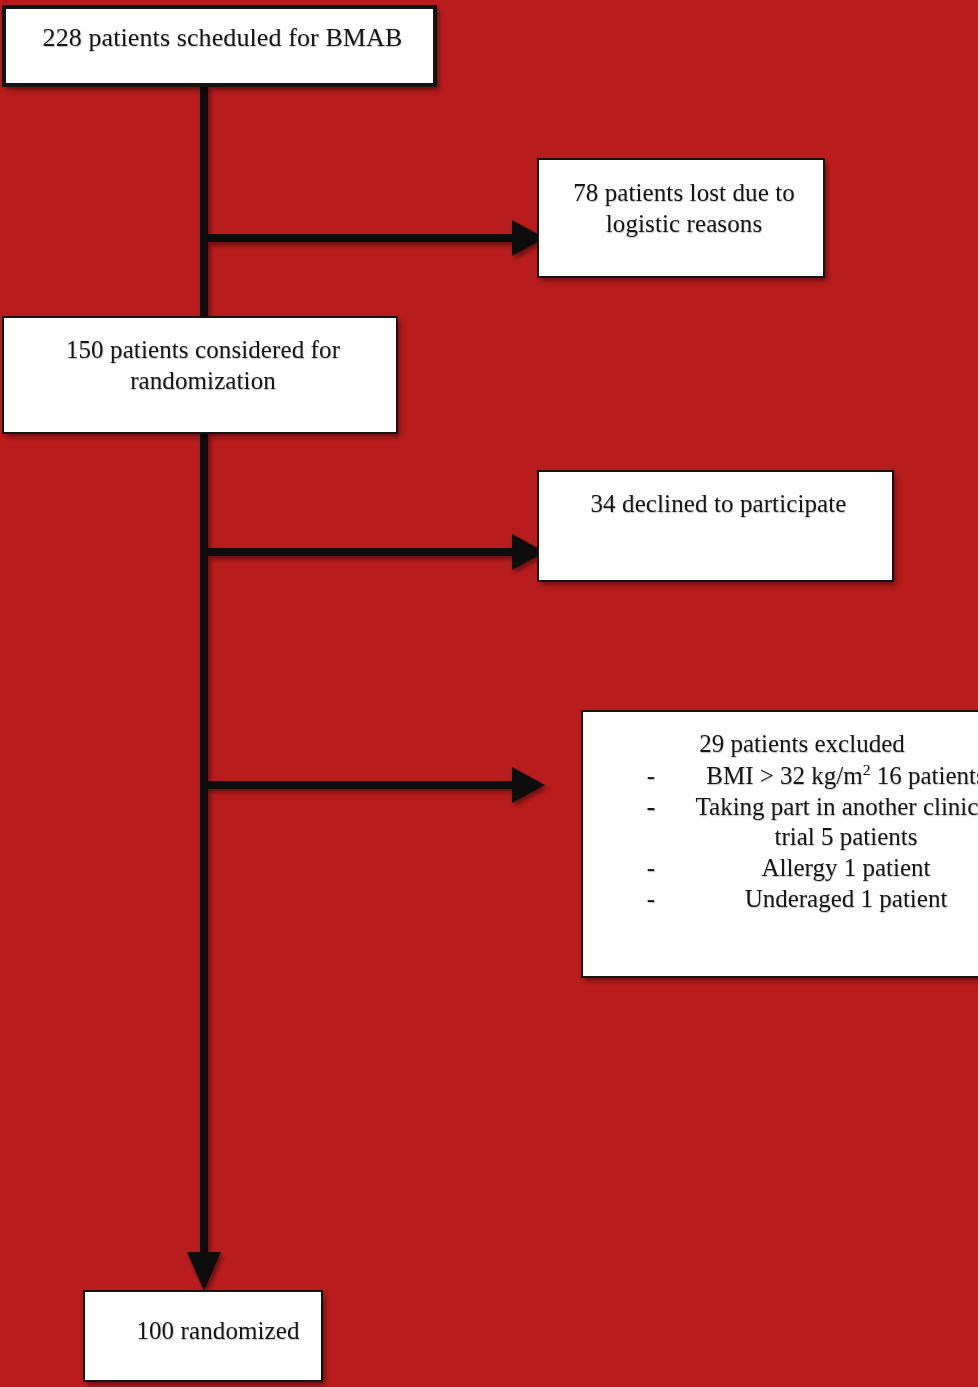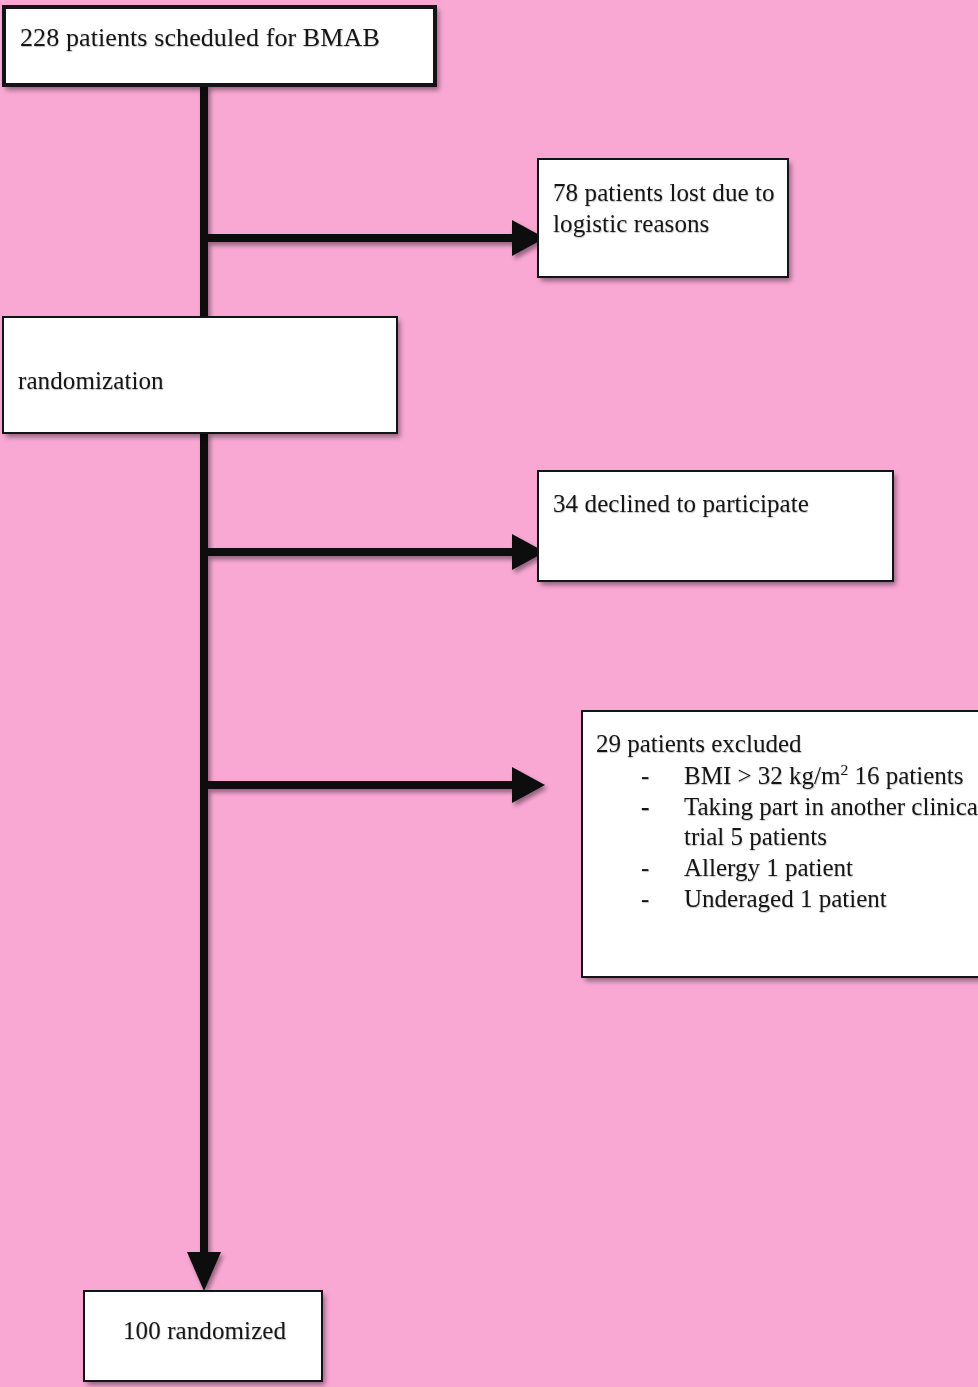--- a/index.html
+++ b/index.html
@@ -9,22 +9,23 @@
     background: #ffffff;
   }
   body {
     font-family: "Liberation Serif", "DejaVu Serif", serif;
     color: #1a1a1a;
   }
   #flow-canvas {
     position: relative;
     width: 978px;
     height: 1387px;
-    background: #f9a8d4;
+    background: #b91c1c;
     overflow: hidden;
+    text-align: center;
   }
 
   
   #connector-layer {
     position: absolute;
     left: 0;
     top: 0;
     width: 978px;
     height: 1387px;
     z-index: 1;
@@ -52,21 +53,21 @@
     line-height: 1.22;
     letter-spacing: 0.1px;
     color: #161616;
     text-shadow: 0.6px 0.6px 1.1px rgba(140,140,140,0.55);
   }
 
   
   #box-scheduled   { left: 2px;   top: 5px;    width: 435px; height: 82px; }
   #box-scheduled .box-text { top: 13px; font-size: 26px; }
 
-  #box-lost        { left: 537px; top: 158px;  width: 252px; height: 120px; }
+  #box-lost        { left: 537px; top: 158px;  width: 288px; height: 120px; }
   #box-lost .box-text { top: 18px; }
 
   #box-considered  { left: 2px;   top: 316px;  width: 396px; height: 118px; }
   #box-considered .box-text { top: 17px; }
 
   #box-declined    { left: 537px; top: 470px;  width: 357px; height: 112px; }
   #box-declined .box-text { top: 17px; }
 
   #box-excluded    { left: 537px; top: 710px;  width: 435px; height: 268px; margin-left: 44px; }
   #box-excluded .excluded-body { position: absolute; left: 13px; right: 6px; top: 17px; }
@@ -145,21 +146,21 @@
 
   <div class="flow-box" id="box-lost">
     <div class="box-text">
       <span>78 patients lost due to</span><br>
       <span>logistic reasons</span>
     </div>
   </div>
 
   <div class="flow-box" id="box-considered">
     <div class="box-text">
-      <br>
+      <span>150 patients considered for</span><br>
       <span>randomization</span>
     </div>
   </div>
 
   <div class="flow-box" id="box-declined">
     <div class="box-text">34 declined to participate</div>
   </div>
 
   <div class="flow-box" id="box-excluded">
     <div class="excluded-body">

